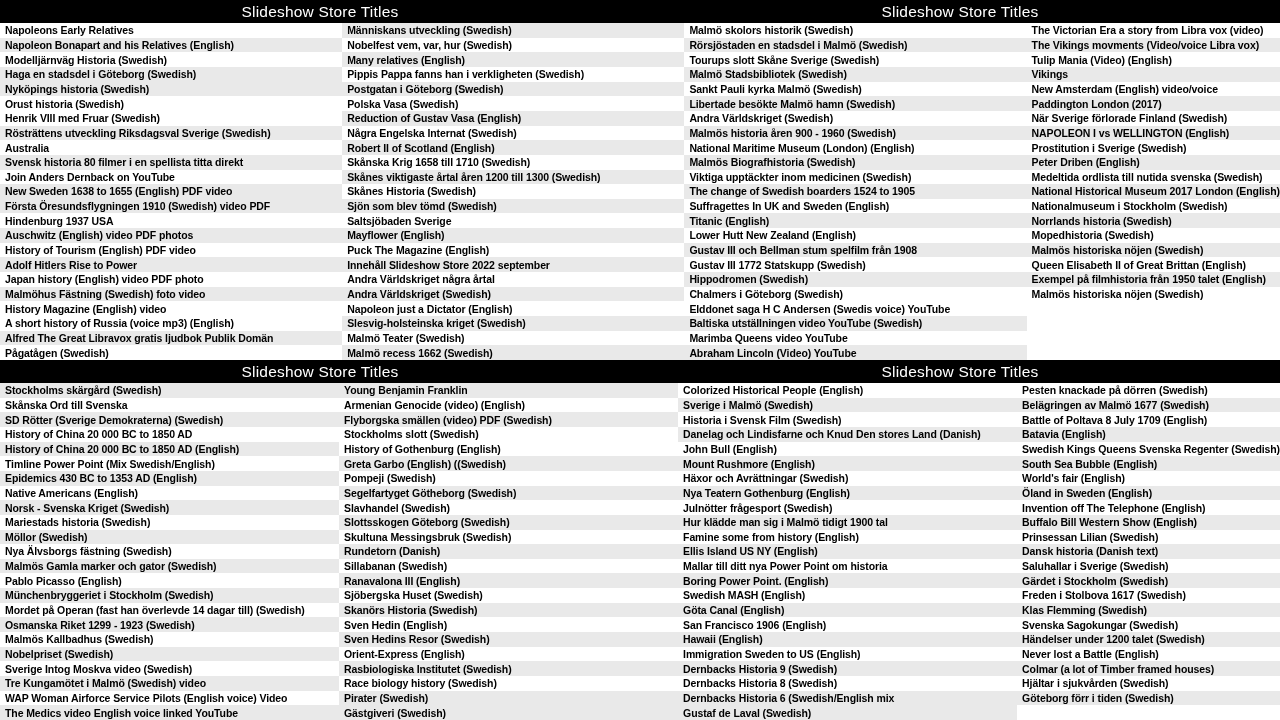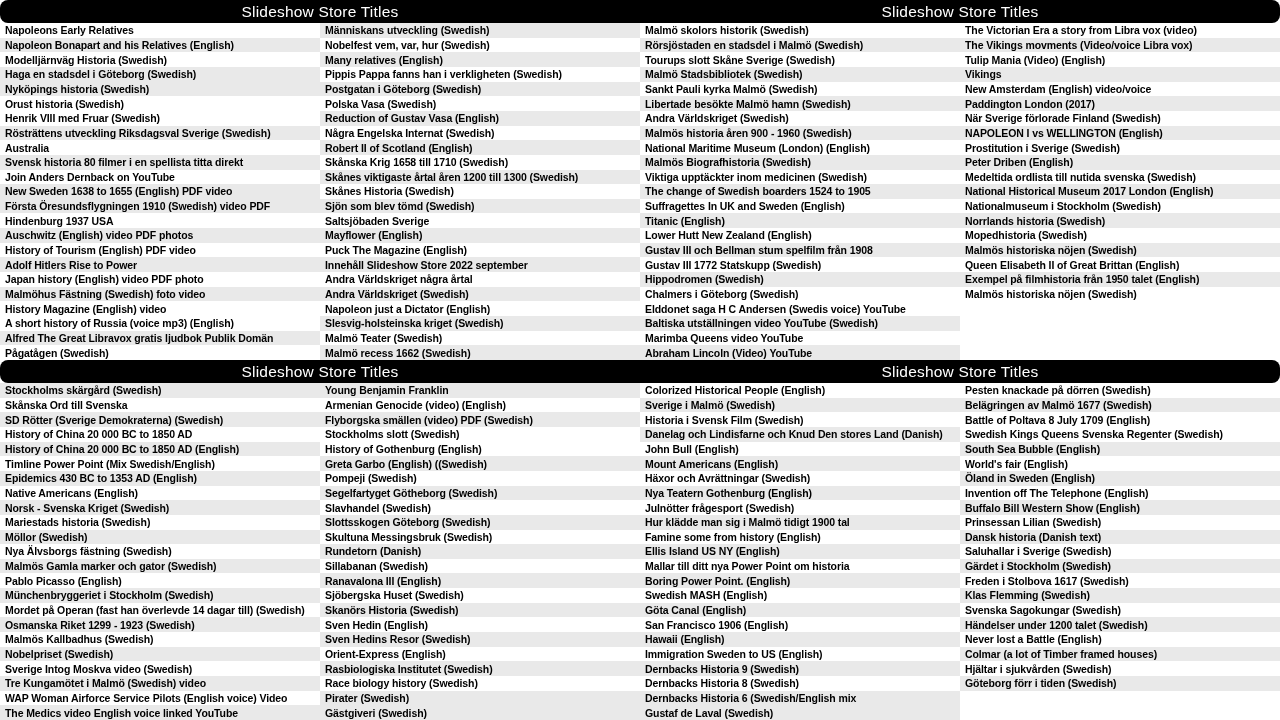--- a/index.html
+++ b/index.html
@@ -13,33 +13,32 @@
   .page {
     width: 100%; height: 100%;
     display: flex; flex-direction: column;
   }
   .header-bar {
     flex: 0 0 23px;
     height: 23px;
     background: var(--header-bg, #000000);
     color: var(--header-fg, #ffffff);
     display: flex;
-    border-radius: 8px;
   }
   .header-title {
     width: 50%;
     display: flex; align-items: center; justify-content: center;
     font-size: 15.5px;
     font-weight: 400;
     letter-spacing: 0.2px;
   }
   .titles-section {
     flex: 1 1 auto;
     display: grid;
-    grid-template-columns: repeat(4, 1fr);
+    grid-template-columns: repeat(3, 1fr);
     grid-template-rows: repeat(23, 1fr);
     grid-auto-flow: column;
     background: var(--row-base, #ffffff);
   }
   .title-cell {
     display: flex; align-items: center;
     padding-left: 5px;
     font-size: 10.5px;
     font-weight: 700;
     letter-spacing: -0.1px;
@@ -202,41 +201,42 @@
       <div class="title-cell">Orient-Express (English)</div>
       <div class="title-cell stripe">Rasbiologiska Institutet (Swedish)</div>
       <div class="title-cell">Race biology history (Swedish)</div>
       <div class="title-cell stripe">Pirater (Swedish)</div>
       <div class="title-cell stripe">Gästgiveri (Swedish)</div>
       <div class="title-cell">Colorized Historical People (English)</div>
       <div class="title-cell stripe">Sverige i Malmö (Swedish)</div>
       <div class="title-cell">Historia i Svensk Film (Swedish)</div>
       <div class="title-cell stripe">Danelag och Lindisfarne och Knud Den stores Land (Danish)</div>
       <div class="title-cell">John Bull (English)</div>
-      <div class="title-cell stripe">Mount Americans (English)</div>
+      <div class="title-cell stripe">Mount Rushmore (English)</div>
       <div class="title-cell">Häxor och Avrättningar (Swedish)</div>
       <div class="title-cell stripe">Nya Teatern Gothenburg (English)</div>
       <div class="title-cell">Julnötter frågesport (Swedish)</div>
       <div class="title-cell stripe">Hur klädde man sig i Malmö tidigt 1900 tal</div>
       <div class="title-cell">Famine some from history (English)</div>
       <div class="title-cell stripe">Ellis Island US NY (English)</div>
       <div class="title-cell">Mallar till ditt nya Power Point om historia</div>
       <div class="title-cell stripe">Boring Power Point. (English)</div>
       <div class="title-cell">Swedish MASH (English)</div>
       <div class="title-cell stripe">Göta Canal (English)</div>
       <div class="title-cell">San Francisco 1906 (English)</div>
       <div class="title-cell stripe">Hawaii (English)</div>
       <div class="title-cell">Immigration Sweden to US (English)</div>
       <div class="title-cell stripe">Dernbacks Historia 9 (Swedish)</div>
       <div class="title-cell">Dernbacks Historia 8 (Swedish)</div>
       <div class="title-cell stripe">Dernbacks Historia 6 (Swedish/English mix</div>
       <div class="title-cell stripe">Gustaf de Laval (Swedish)</div>
       <div class="title-cell">Pesten knackade på dörren (Swedish)</div>
       <div class="title-cell stripe">Belägringen av Malmö 1677 (Swedish)</div>
       <div class="title-cell">Battle of Poltava 8 July 1709 (English)</div>
+      <div class="title-cell stripe">Batavia (English)</div>
       <div class="title-cell">Swedish Kings Queens Svenska Regenter (Swedish)</div>
       <div class="title-cell stripe">South Sea Bubble (English)</div>
       <div class="title-cell">World's fair (English)</div>
       <div class="title-cell stripe">Öland in Sweden (English)</div>
       <div class="title-cell">Invention off The Telephone (English)</div>
       <div class="title-cell stripe">Buffalo Bill Western Show (English)</div>
       <div class="title-cell">Prinsessan Lilian (Swedish)</div>
       <div class="title-cell stripe">Dansk historia (Danish text)</div>
       <div class="title-cell">Saluhallar i Sverige (Swedish)</div>
       <div class="title-cell stripe">Gärdet i Stockholm (Swedish)</div>

